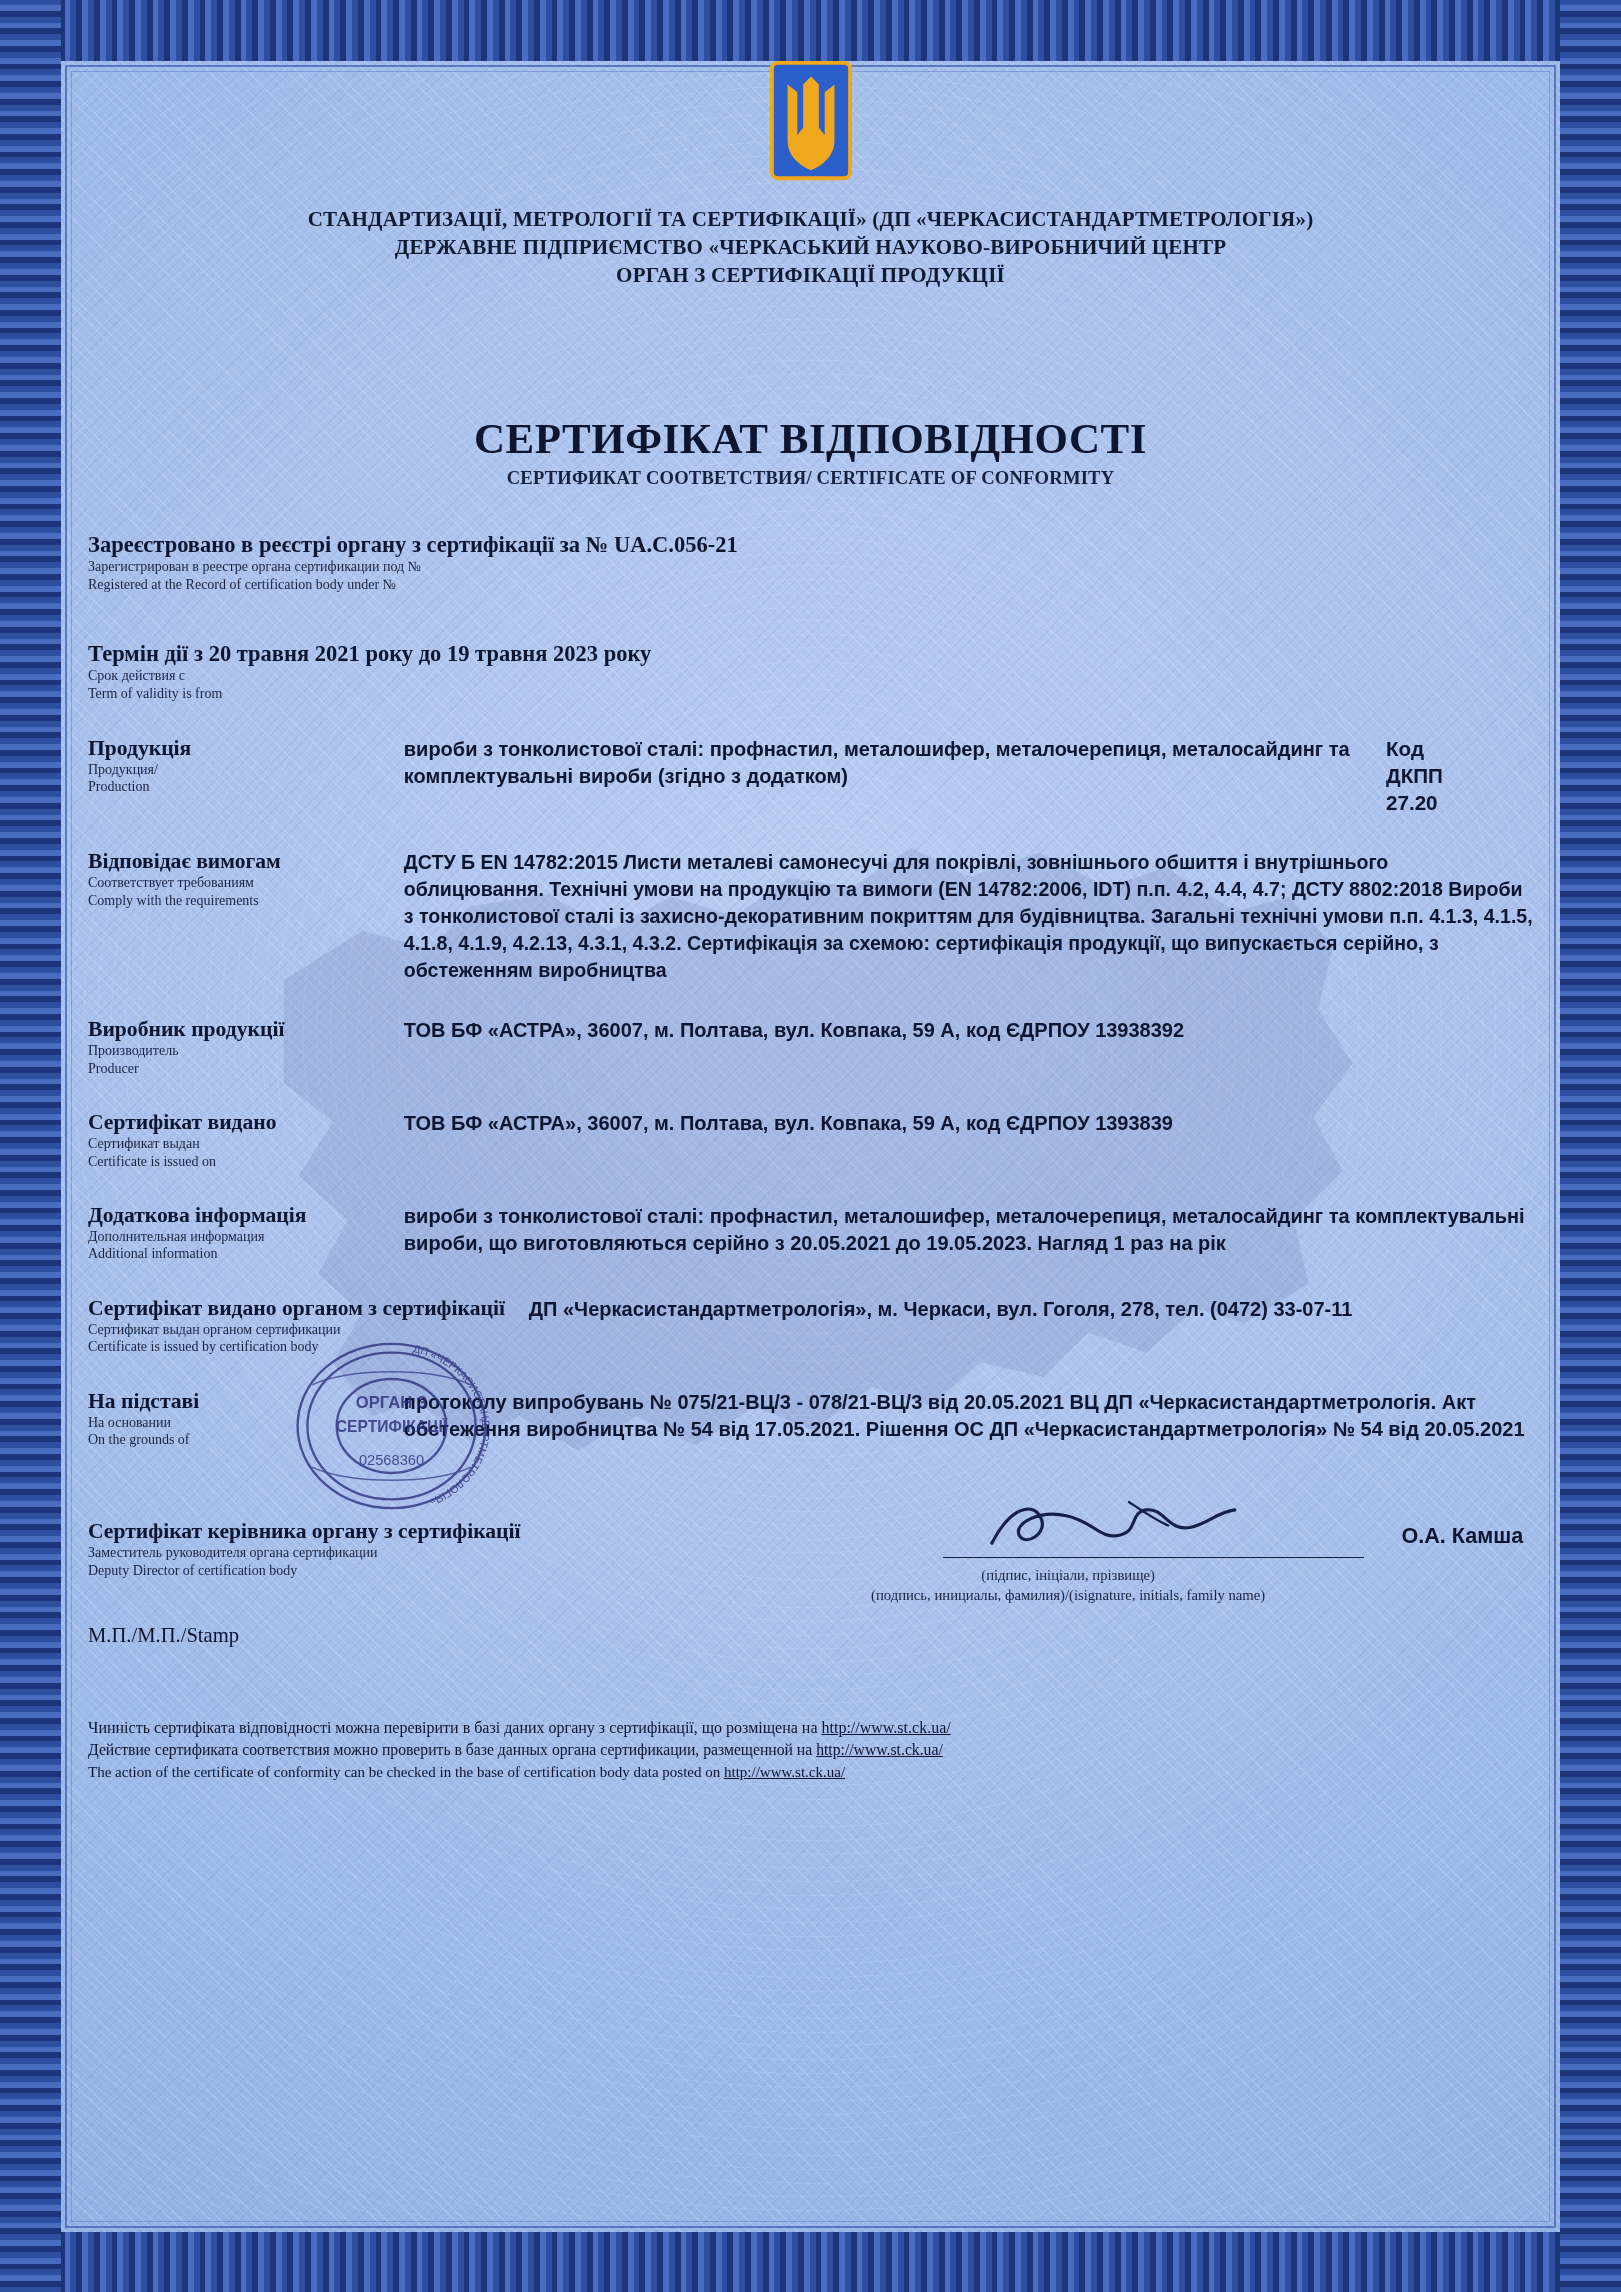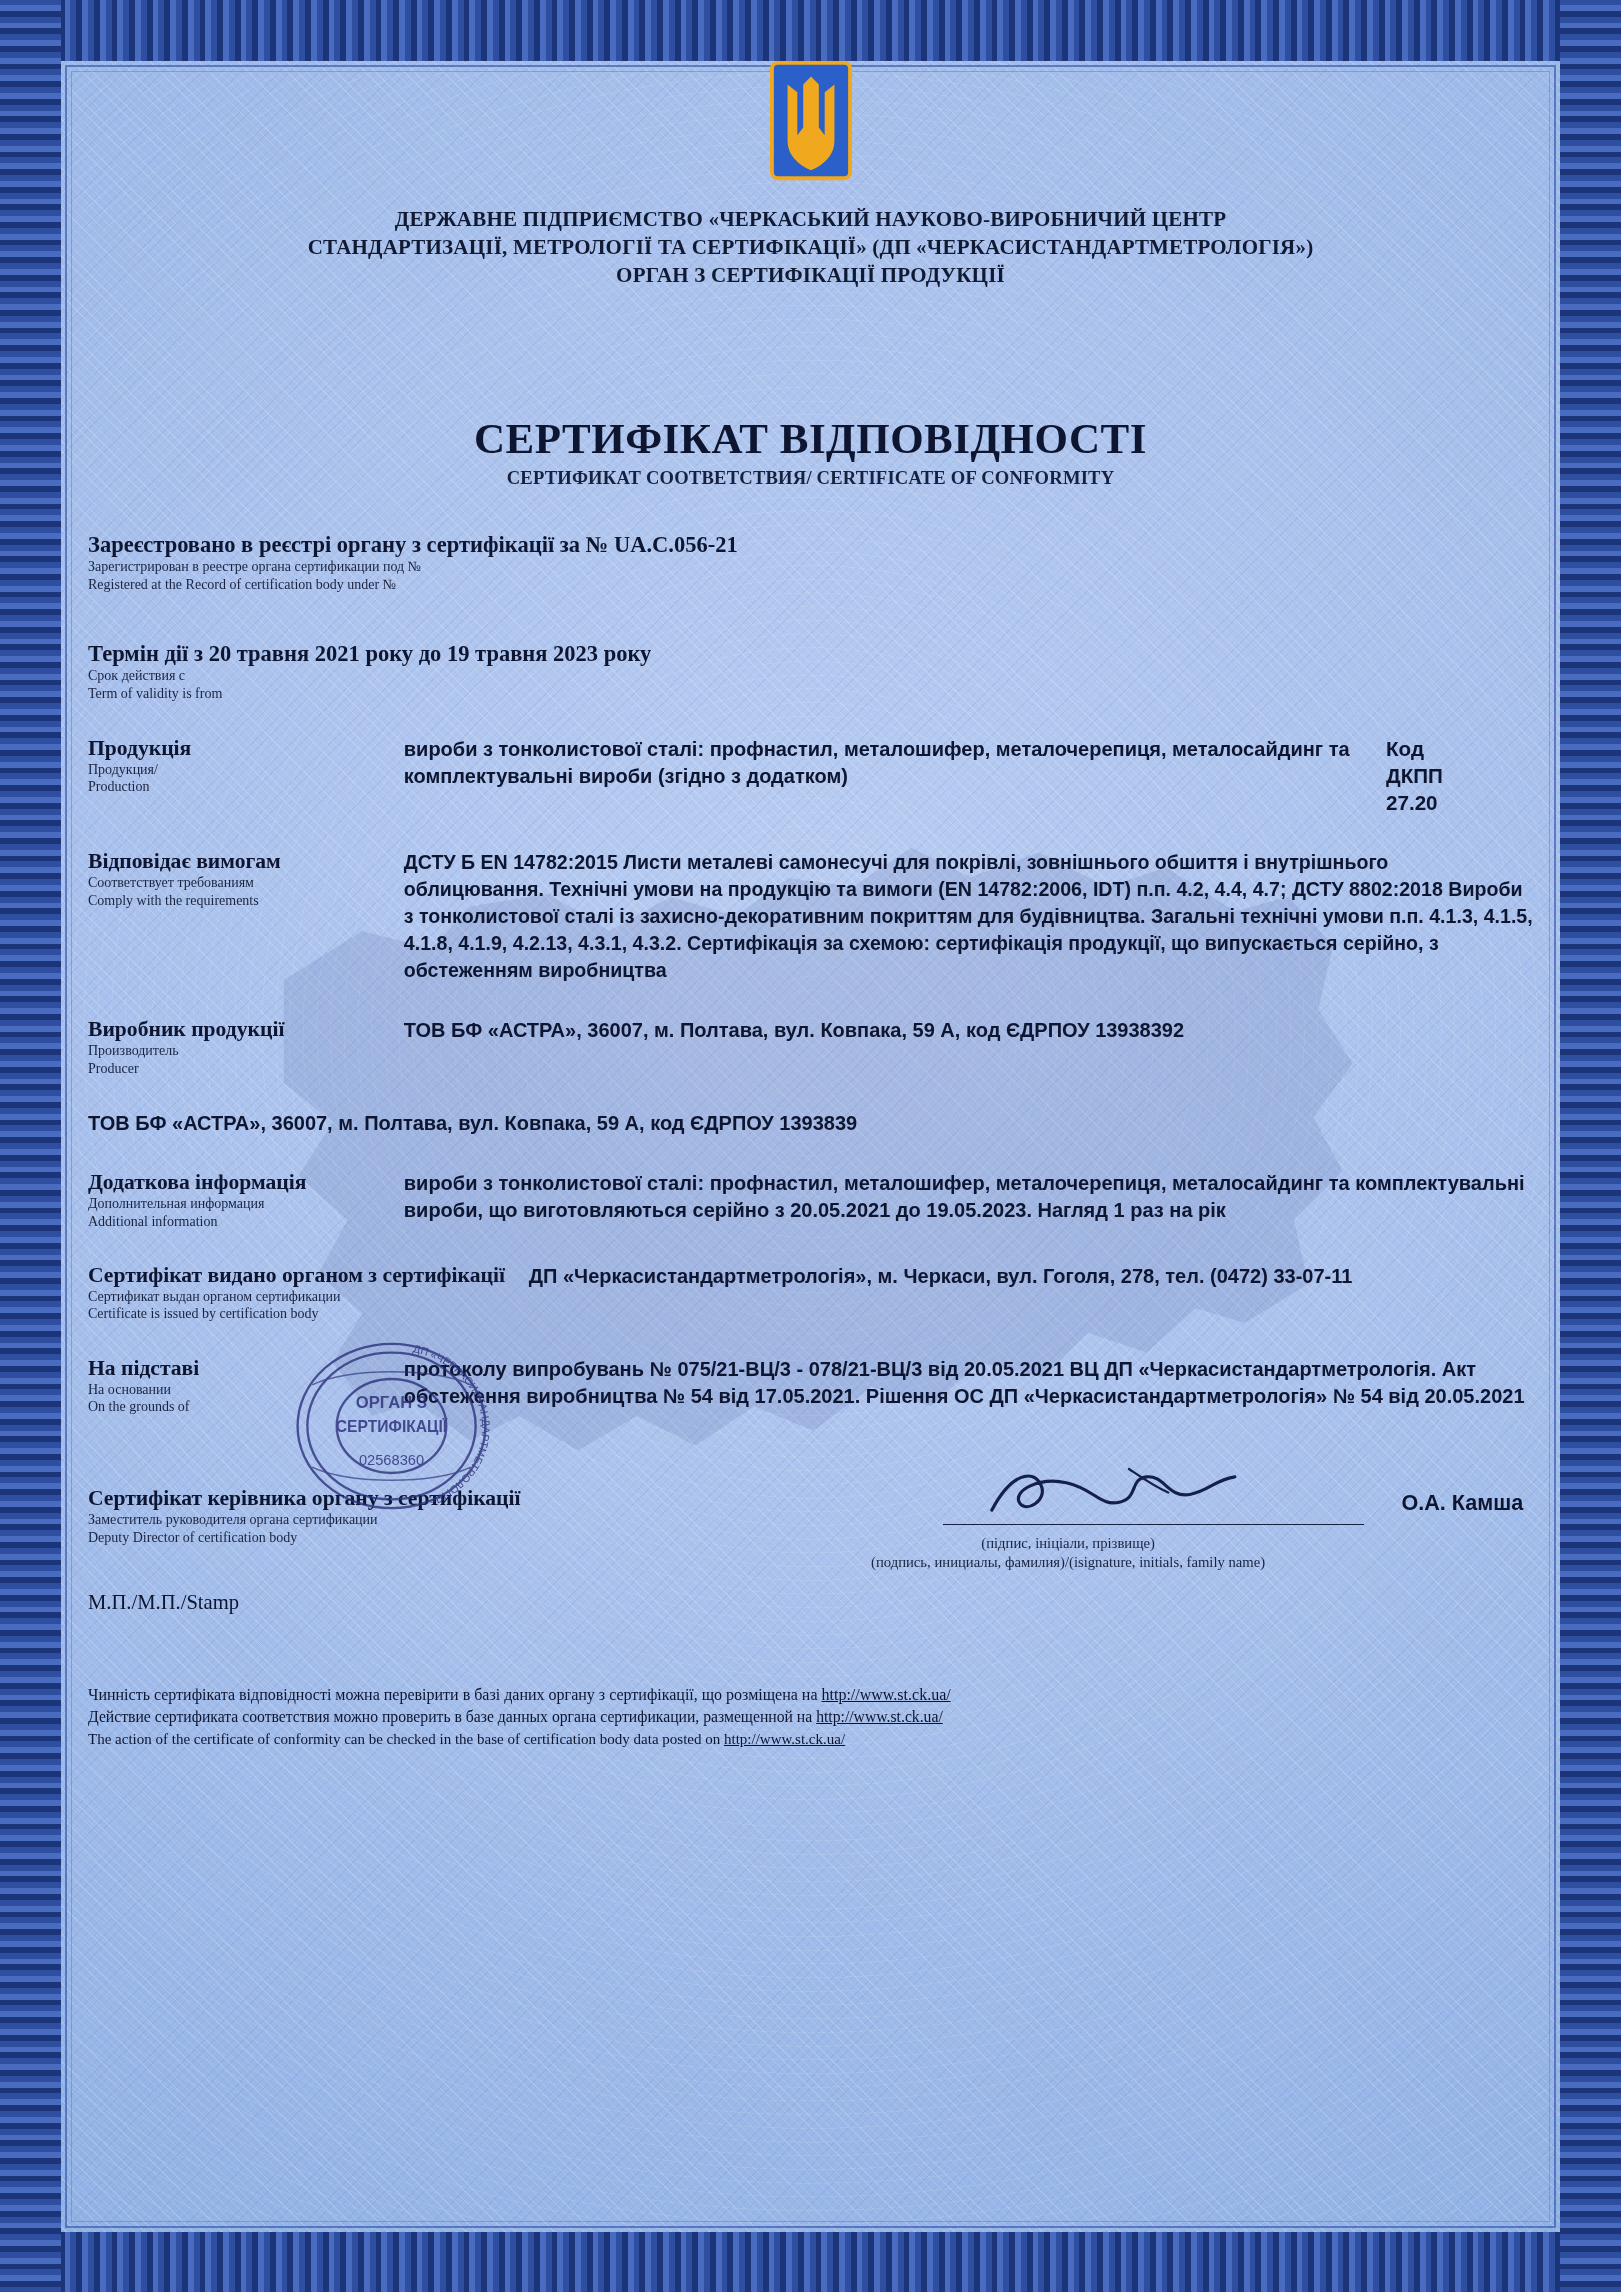--- a/index.html
+++ b/index.html
@@ -315,22 +315,22 @@
     <div class="coat">
       <svg width="94" height="127" viewBox="0 0 96 130">
         <rect x="8" y="4" width="80" height="118" rx="6" fill="#2b5fc9" stroke="#f0a81e" stroke-width="4"></rect>
         <g fill="#f0a81e">
           <path d="M48 18 L56 26 L56 70 L62 78 L62 34 L72 26 L72 84 C72 98 62 108 48 114 C34 108 24 98 24 84 L24 26 L34 34 L34 78 L40 70 L40 26 Z"></path>
         </g>
       </svg>
     </div>
 
     <div class="ministry">
+      <div>СТАНДАРТИЗАЦІЇ, МЕТРОЛОГІЇ ТА СЕРТИФІКАЦІЇ» (ДП «ЧЕРКАСИСТАНДАРТМЕТРОЛОГІЯ»)</div>
       <div>ДЕРЖАВНЕ ПІДПРИЄМСТВО «ЧЕРКАСЬКИЙ НАУКОВО-ВИРОБНИЧИЙ ЦЕНТР</div>
-      <div>СТАНДАРТИЗАЦІЇ, МЕТРОЛОГІЇ ТА СЕРТИФІКАЦІЇ» (ДП «ЧЕРКАСИСТАНДАРТМЕТРОЛОГІЯ»)</div>
       <div>ОРГАН З СЕРТИФІКАЦІЇ ПРОДУКЦІЇ</div>
     </div>
 
     <div class="title-block">
       <div class="title-main">СЕРТИФІКАТ ВІДПОВІДНОСТІ</div>
       <div class="title-sub">СЕРТИФИКАТ СООТВЕТСТВИЯ/ CERTIFICATE OF CONFORMITY</div>
     </div>
 
     <div class="reg-block">
       <div class="reg-line">Зареєстровано в реєстрі органу з сертифікації за № UA.C.056-21</div>
@@ -370,20 +370,25 @@
     <div class="row">
       <div class="label">
         <div class="l1">Виробник продукції</div>
         <div class="l2">Производитель</div>
         <div class="l3">Producer</div>
       </div>
       <div class="value">ТОВ БФ «АСТРА», 36007, м. Полтава, вул. Ковпака, 59 А, код ЄДРПОУ 13938392</div>
     </div>
 
     <div class="row">
+      <div class="label">
+        <div class="l1">Сертифікат видано</div>
+        <div class="l2">Сертификат выдан</div>
+        <div class="l3">Certificate is issued on</div>
+      </div>
       <div class="value">ТОВ БФ «АСТРА», 36007, м. Полтава, вул. Ковпака, 59 А, код ЄДРПОУ 1393839</div>
     </div>
 
     <div class="row addinfo">
       <div class="label">
         <div class="l1">Додаткова інформація</div>
         <div class="l2">Дополнительная информация</div>
         <div class="l3">Additional information</div>
       </div>
       <div class="value">вироби з тонколистової сталі: профнастил, металошифер, металочерепиця, металосайдинг та комплектувальні вироби, що виготовляються серійно з 20.05.2021 до 19.05.2023. Нагляд 1 раз на рік</div>

